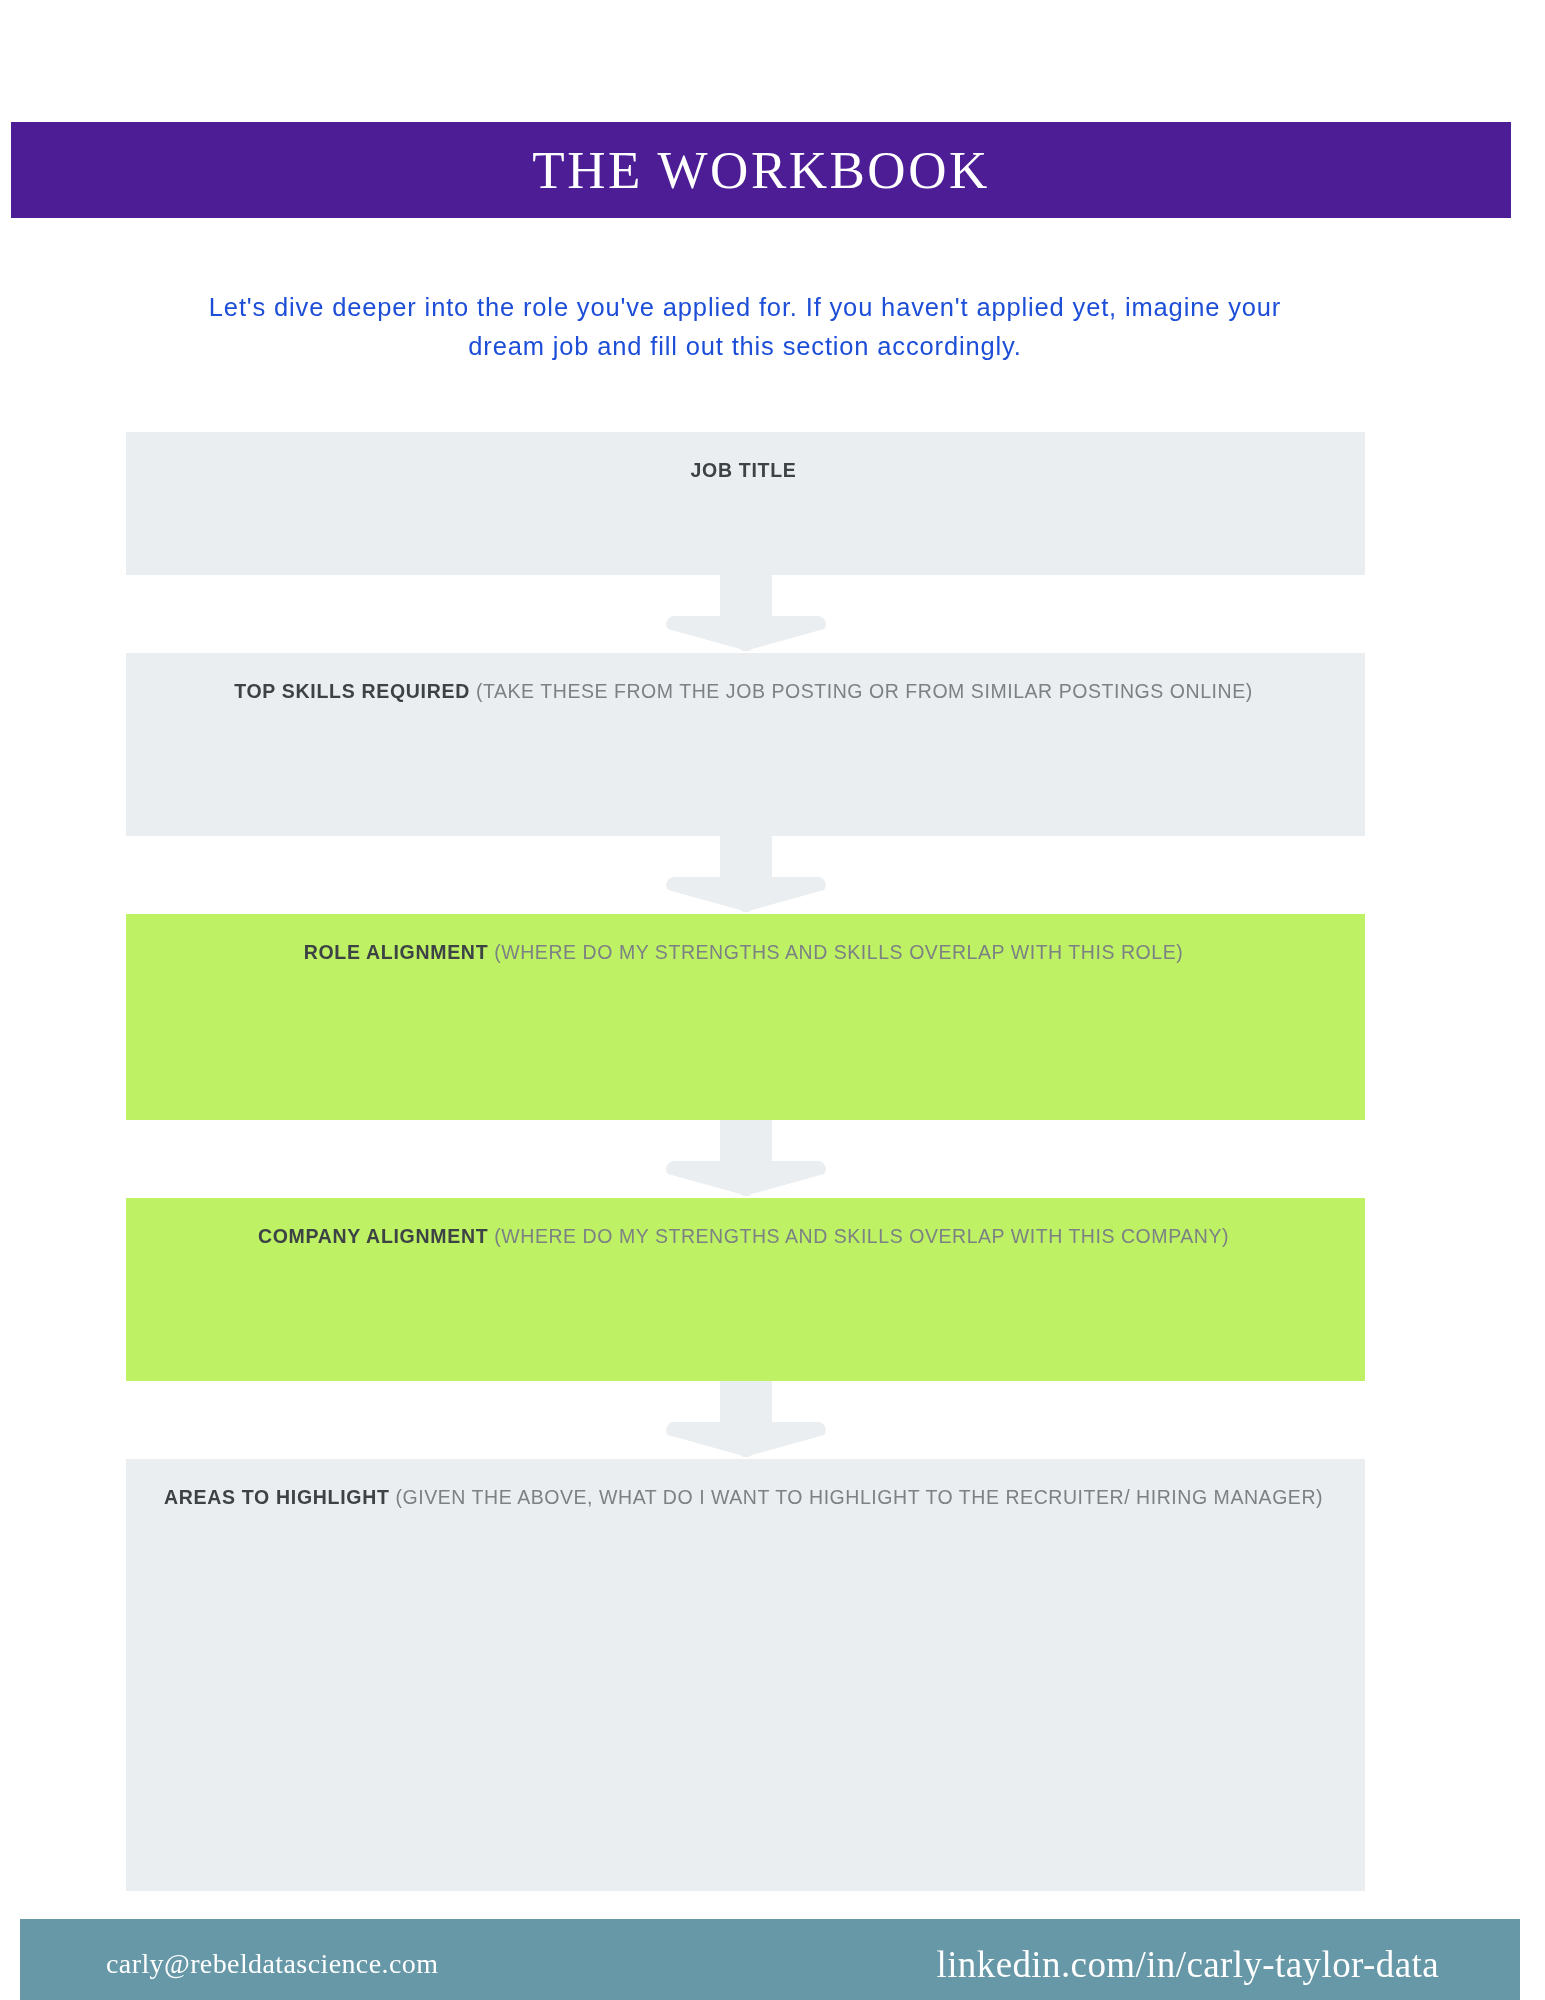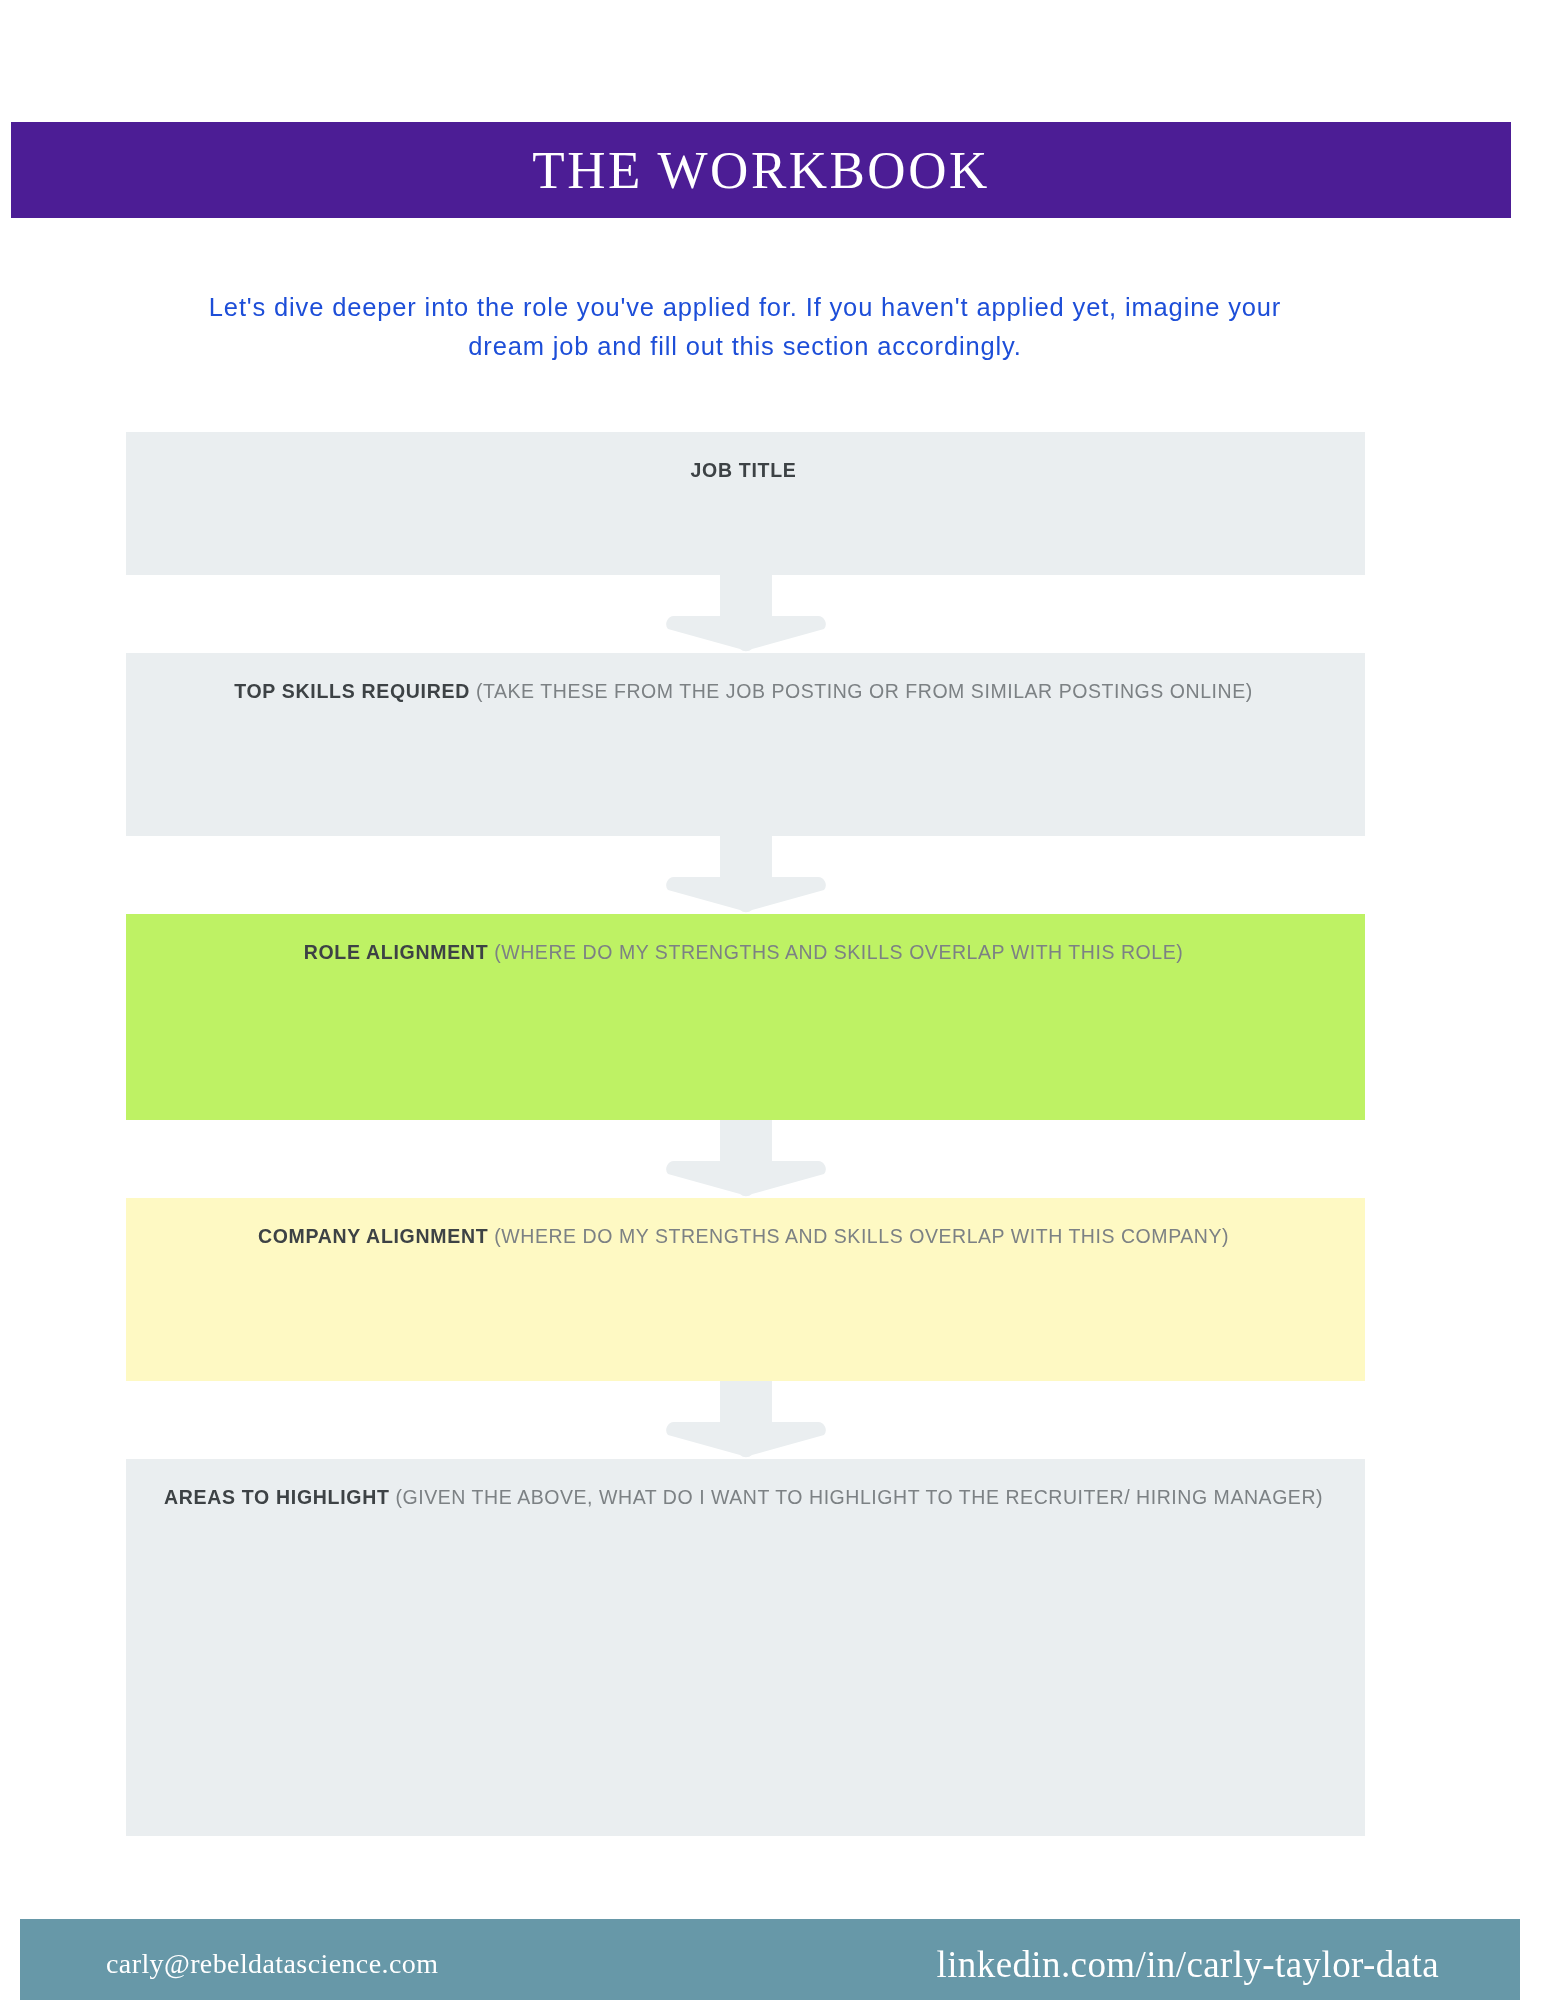--- a/index.html
+++ b/index.html
@@ -186,35 +186,35 @@
     </div>
 
     <div class="arrow-wrap">
       <div class="arrow">
         <svg width="176" height="78" viewBox="0 0 176 78" xmlns="http://www.w3.org/2000/svg">
           <path d="M62 0 H114 V41 H160 a8 8 0 0 1 6 13 L94 74 a9 9 0 0 1 -12 0 L10 54 a8 8 0 0 1 6 -13 H62 Z" fill="#eaeef0"></path>
         </svg>
       </div>
     </div>
 
-    <div class="box" id="sec-3" style="height: 183px; background: #fef9c3;">
+    <div class="box" id="sec-3" style="height: 183px; background: #bef264;">
       <div class="box-label center">
         <span class="strong">COMPANY ALIGNMENT</span> <span>(WHERE DO MY STRENGTHS AND SKILLS OVERLAP WITH THIS COMPANY)</span>
       </div>
     </div>
 
     <div class="arrow-wrap">
       <div class="arrow">
         <svg width="176" height="78" viewBox="0 0 176 78" xmlns="http://www.w3.org/2000/svg">
           <path d="M62 0 H114 V41 H160 a8 8 0 0 1 6 13 L94 74 a9 9 0 0 1 -12 0 L10 54 a8 8 0 0 1 6 -13 H62 Z" fill="#eaeef0"></path>
         </svg>
       </div>
     </div>
 
-    <div class="box" id="sec-4" style="height: 377px; background: rgb(234, 238, 240);">
+    <div class="box" id="sec-4" style="height: 432px; background: rgb(234, 238, 240);">
       <div class="box-label center">
         <span class="strong">AREAS TO HIGHLIGHT</span> <span>(GIVEN THE ABOVE, WHAT DO I WANT TO HIGHLIGHT TO THE RECRUITER/ HIRING MANAGER)</span>
       </div>
     </div>
 
   </div>
 
   <div class="footer-band" style="background: rgb(103, 152, 168); margin-top: 8px;">
     <div class="footer-email">carly@rebeldatascience.com</div>
     <div class="footer-link">linkedin.com/in/carly-taylor-data</div>

